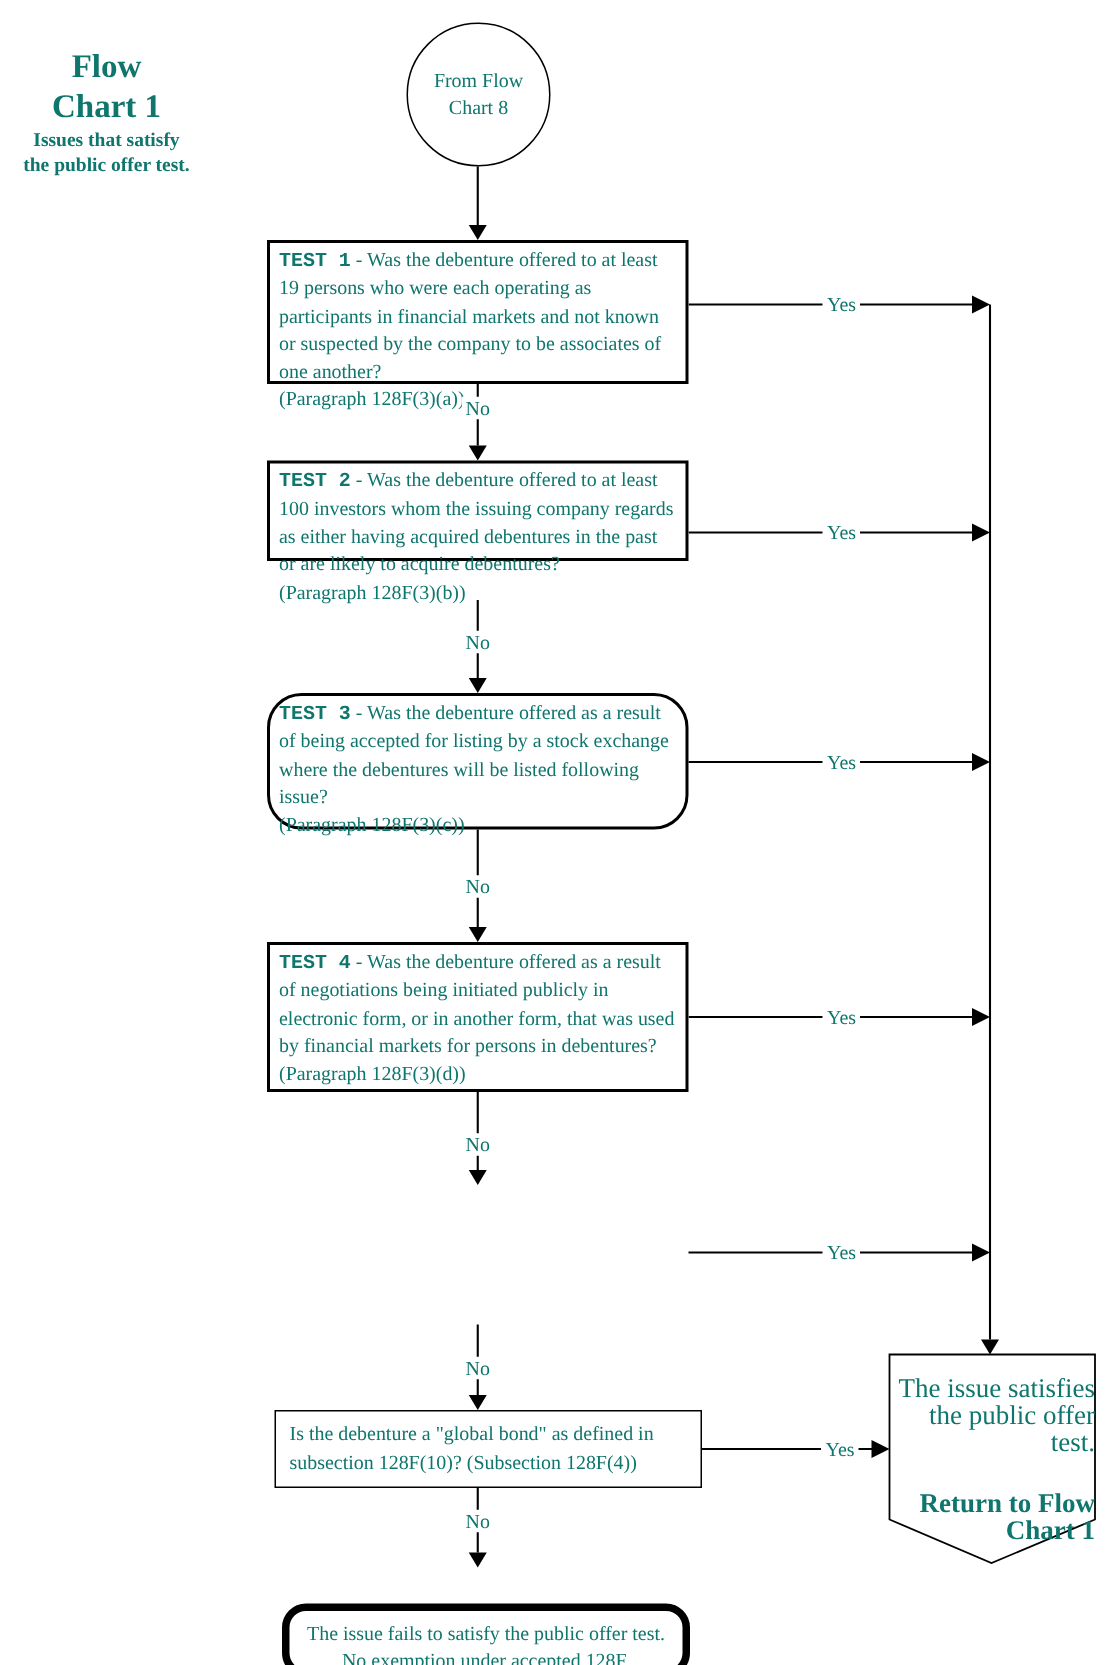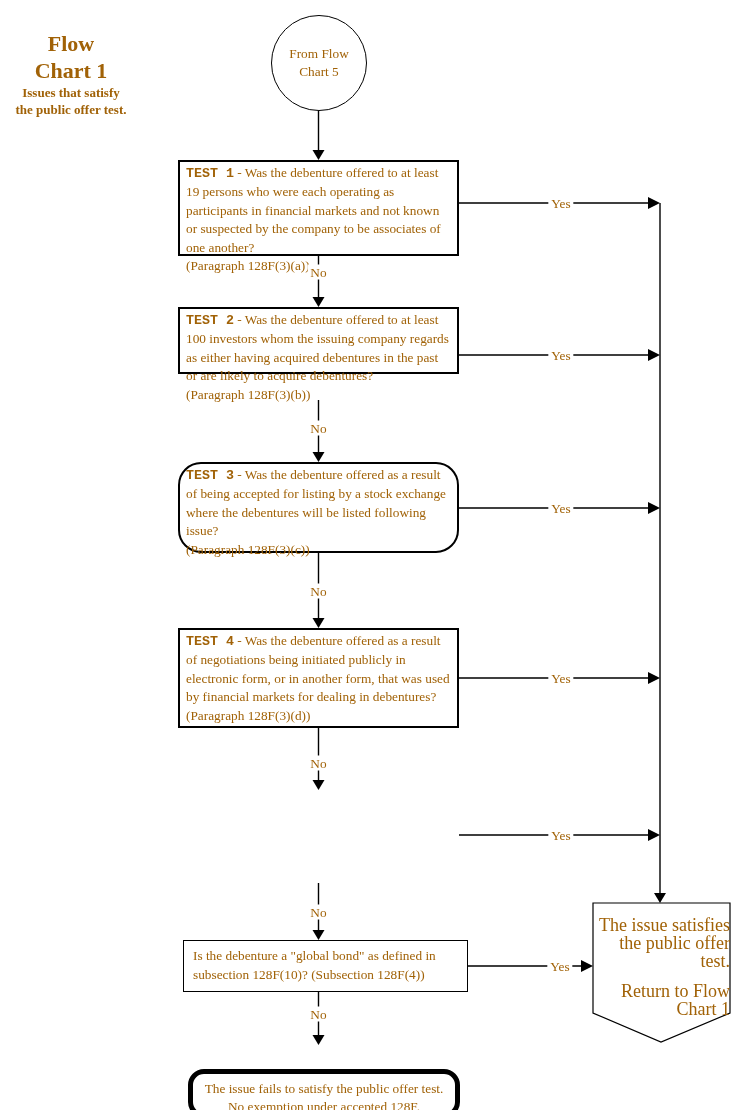--- a/index.html
+++ b/index.html
@@ -1,18 +1,18 @@
 <!DOCTYPE html>
 <html><head>
 <meta charset="utf-8">
 <style>
   html,body{margin:0;padding:0;background:#fff;}
   .stage{
     position:relative;width:744px;height:1110px;background:#ffffff;
-    font-family:"Liberation Serif","DejaVu Serif",serif;color:#a16207;
+    font-family:"Liberation Serif","DejaVu Serif",serif;color:#0f766e;
     overflow:hidden;
   }
   .abs{position:absolute;}
   
   .title-block{left:4px;top:30px;width:134px;text-align:center;}
   .title-line{font-weight:bold;font-size:22px;line-height:27px;}
   .subtitle-line{font-weight:bold;font-size:13px;line-height:17px;}
   
   .start-circle{
     left:271px;top:15px;width:96px;height:96px;border:1px solid #000;border-radius:50%;
@@ -35,21 +35,21 @@
   .fail-box{
     left:188px;top:1045px;width:272px;height:49px;border:5px solid #000000;border-radius:16px;
     background:#fff;box-sizing:border-box;text-align:center;
     font-size:13.3px;line-height:18px;padding-top:6px;margin-top:24px;
   }
   
   .pent-text{
     left:592px;top:903px;width:138px;text-align:right;
     font-size:18px;line-height:18px;padding-top:13px;box-sizing:border-box;
   }
-  .pent-action{font-weight:normal;margin-top:12px;}
+  .pent-action{font-weight:bold;margin-top:23px;}
   
   .lbl{
     background:#fff;font-size:13.3px;line-height:15px;padding:0 3px;
     transform:translate(-50%,-50%);white-space:nowrap;
   }
   svg.wires{left:0;top:0;}
 </style>
 </head>
 <body>
 
@@ -87,21 +87,21 @@
   </svg>
 
   <div class="abs title-block">
     <div class="title-line">Flow</div>
     <div class="title-line">Chart 1</div>
     <div class="subtitle-line">Issues that satisfy</div>
     <div class="subtitle-line">the public offer test.</div>
   </div>
 
   <div class="abs start-circle">
-    <div class="inner">From Flow Chart 5</div>
+    <div class="inner">From Flow Chart 8</div>
   </div>
 
   <div class="abs tbox" style="top:160px;height:96px;">
     <span class="b">TEST 1</span>
     <span>- Was the debenture offered to at least 19 persons who were each operating as participants in financial markets and not known or suspected by the company to be associates of one another?</span>
     <div>(Paragraph 128F(3)(a))</div>
   </div>
 
   <div class="abs tbox" style="top:307px;height:67px;">
     <span class="b">TEST 2</span>
@@ -110,21 +110,21 @@
   </div>
 
   <div class="abs tbox" style="top:462px;height:91px;border-radius:23px;">
     <span class="b">TEST 3</span>
     <span>- Was the debenture offered as a result of being accepted for listing by a stock exchange where the debentures will be listed following issue?</span>
     <div>(Paragraph 128F(3)(c))</div>
   </div>
 
   <div class="abs tbox" style="top:628px;height:100px;">
     <span class="b">TEST 4</span>
-    <span>- Was the debenture offered as a result of negotiations being initiated publicly in electronic form, or in another form, that was used by financial markets for dealing in debentures?</span>
+    <span>- Was the debenture offered as a result of negotiations being initiated publicly in electronic form, or in another form, that was used by financial markets for persons in debentures?</span>
     <div>(Paragraph 128F(3)(d))</div>
   </div>
 
 
   <div class="abs gbox">
     <span>Is the debenture a "global bond" as defined in subsection 128F(10)? (Subsection 128F(4))</span>
   </div>
 
   <div class="abs pent-text">
     <div>The issue satisfies the public offer test.</div>

